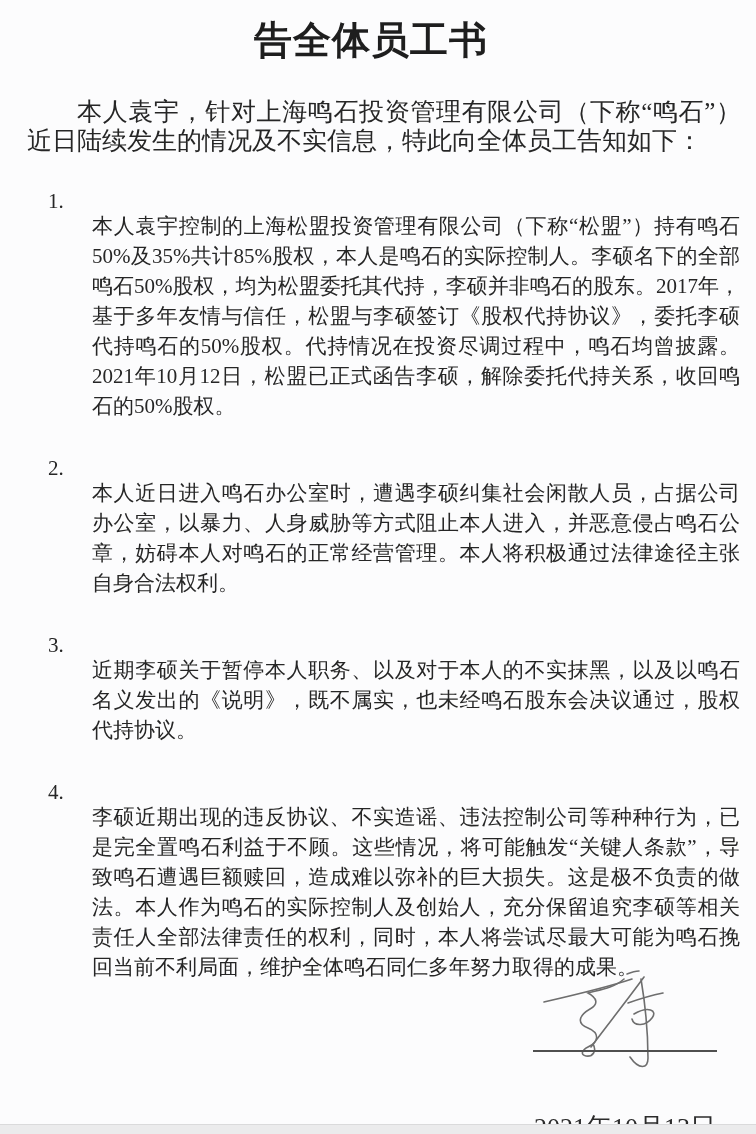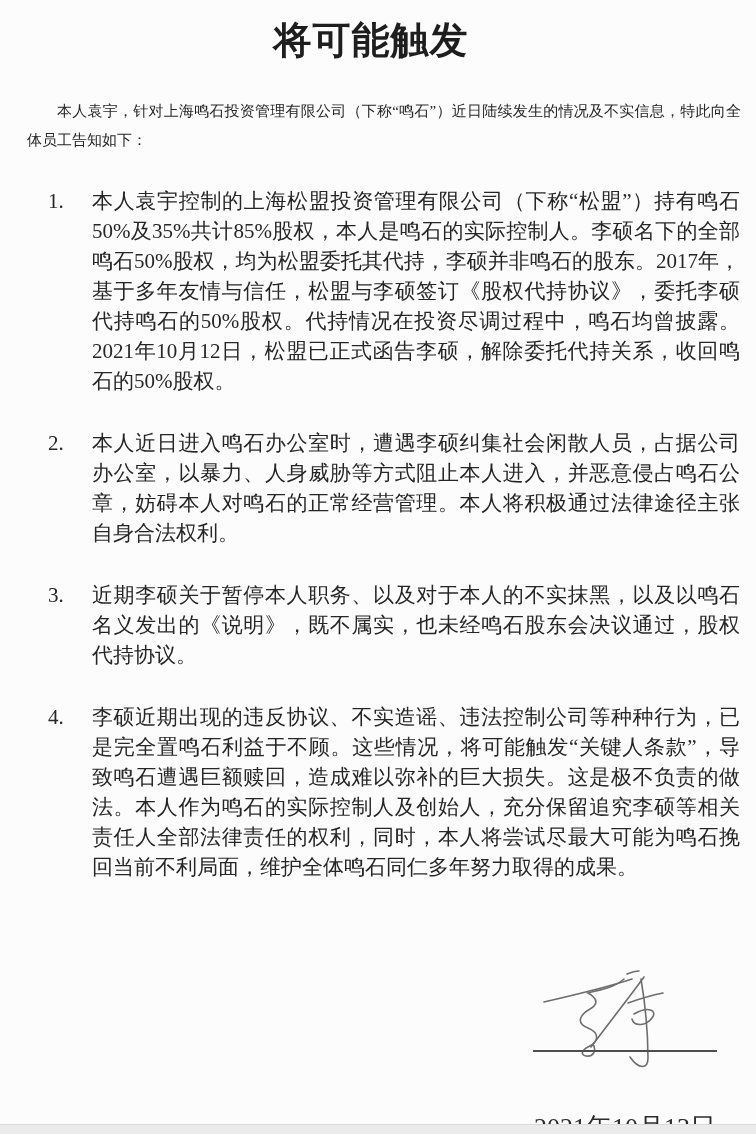--- a/index.html
+++ b/index.html
@@ -21,41 +21,42 @@
     text-align: center;
     font-size: 38px;
     line-height: 44px;
     font-weight: 700;
     letter-spacing: 1px;
     color: #1e1e1e;
   }
   .intro {
     margin-top: 35px;
     width: 714px;
-    font-size: 15px;
+    font-size: 25px;
     line-height: 29px;
     text-indent: 2em;
     text-align: justify;
     margin-bottom: 31px;
   }
   .list-item {
     display: flex;
     margin: 0 0 32px 21px;
   }
   .item-number {
     flex: none;
     width: 44px;
     font-size: 21px;
     line-height: 30px;
   }
   .item-text {
     width: 648px;
     font-size: 21px;
     line-height: 30px;
     text-align: justify;
+    margin-top: 25px;
   }
   .signature-wrap {
     position: absolute;
     left: 520px;
     top: 948px;
     width: 222px;
     height: 132px;
   }
   .signature-line {
     position: absolute;
@@ -81,21 +82,21 @@
     height: 10px;
     background: #ebebec;
     border-top: 1px solid #dadadb;
   }
 </style>
 </head>
 <body>
 
 <div class="page">
 
-  <h1 class="doc-title">将可能触发</h1>
+  <h1 class="doc-title">告全体员工书</h1>
 
   <p class="intro">本人袁宇，针对上海鸣石投资管理有限公司（下称“鸣石”）近日陆续发生的情况及不实信息，特此向全体员工告知如下：</p>
 
   <div>
     <div class="list-item">
       <span class="item-number">1.</span>
       <p class="item-text">本人袁宇控制的上海松盟投资管理有限公司（下称“松盟”）持有鸣石50%及35%共计85%股权，本人是鸣石的实际控制人。李硕名下的全部鸣石50%股权，均为松盟委托其代持，李硕并非鸣石的股东。2017年，基于多年友情与信任，松盟与李硕签订《股权代持协议》，委托李硕代持鸣石的50%股权。代持情况在投资尽调过程中，鸣石均曾披露。2021年10月12日，松盟已正式函告李硕，解除委托代持关系，收回鸣石的50%股权。</p>
     </div>
     <div class="list-item">
       <span class="item-number">2.</span>

